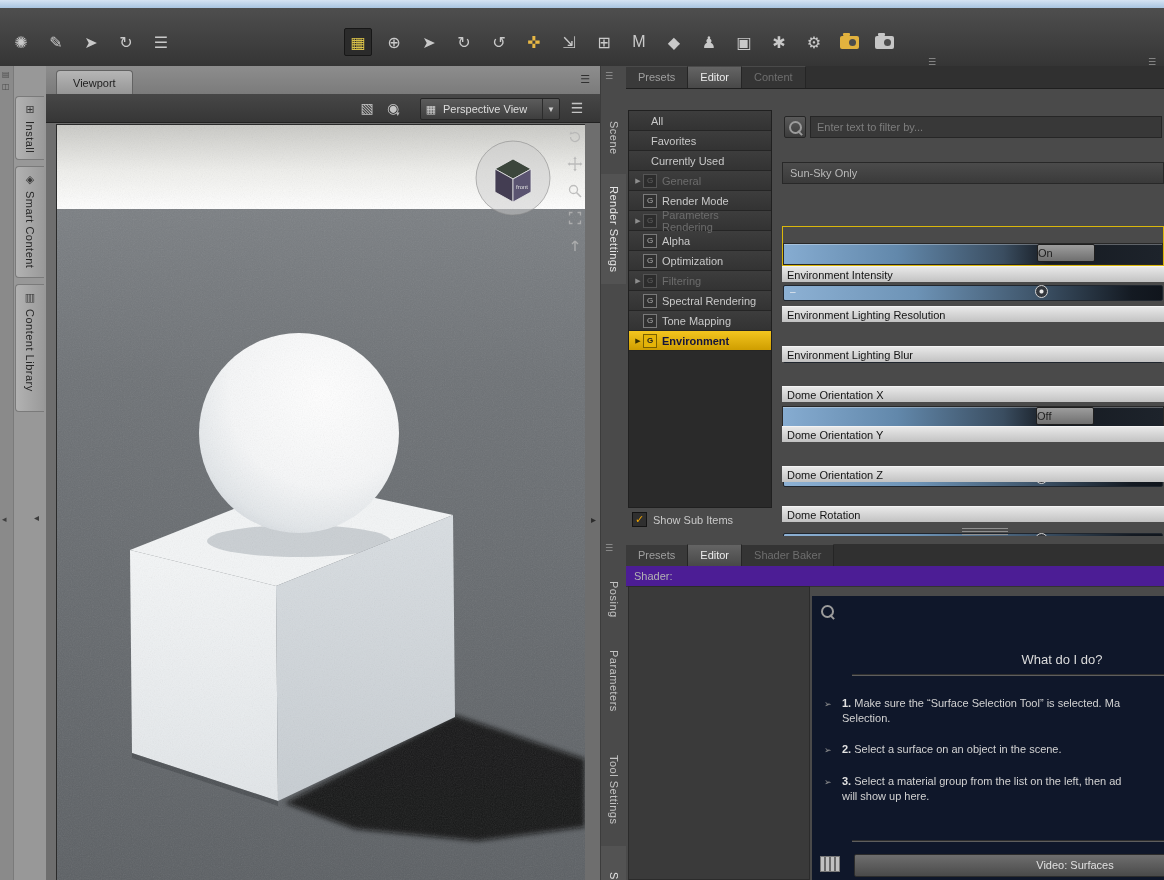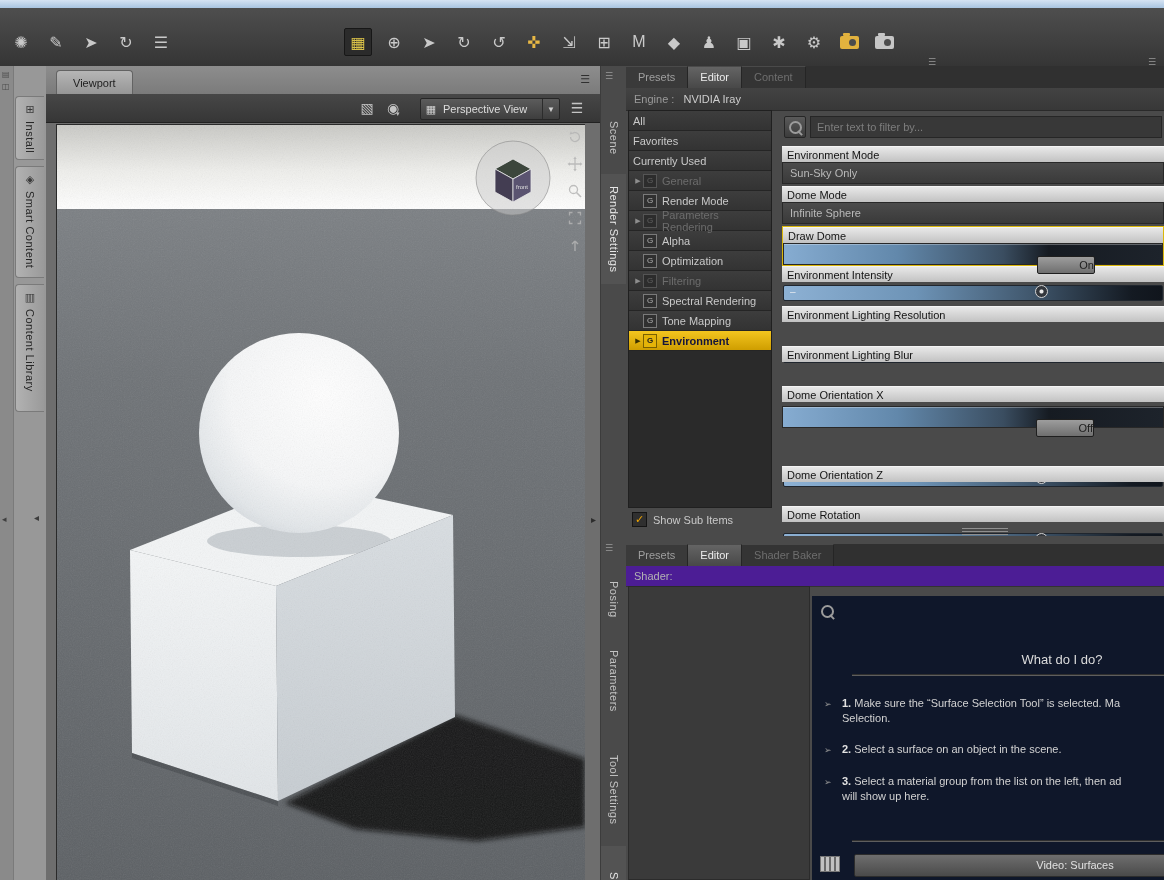--- a/index.html
+++ b/index.html
@@ -50,39 +50,39 @@
   .tabsrow{position:absolute;left:0;width:538px;height:22px;background:#303030;border-bottom:1px solid #1f1f1f;display:flex}
   .ptab{height:21px;line-height:21px;padding:0 12px;background:#3a3a3a;color:#9f9f9f;border-right:1px solid #252525;border-top:1px solid #4a4a4a}
   .ptab.active{background:linear-gradient(#646464,#484848);color:#ececec}
   .ptab.disabled{color:#6e6e6e;background:#343434}
   #engine{position:absolute;left:0;top:22px;width:538px;height:22px;background:linear-gradient(#434343,#383838);border-bottom:1px solid #2a2a2a;line-height:22px}
   
   #cats{position:absolute;left:2px;top:44px;width:144px;height:398px;background:#2a2a2a;border:1px solid #202020;box-sizing:border-box}
   .lrow{display:flex;align-items:center;height:20px;background:linear-gradient(#3d3d3d,#333);border-bottom:1px solid #252525;color:#c9c9c9;padding-left:4px;box-sizing:border-box}
   .lrow .larr{width:10px;font-size:7px;color:#8e8e8e;text-align:center;flex:none}
   .lrow .gico{width:12px;height:12px;border:1px solid #7a7a7a;background:#303030;color:#b5b5b5;font-size:8px;line-height:12px;text-align:center;margin-right:5px;flex:none}
-  .lrow.plain{padding-left:4px}
+  .lrow.plain{padding-left:22px}
   .lrow.disabled{color:#6c6c6c}
   .lrow.disabled .gico{color:#626262;border-color:#555;background:#2c2c2c}
   .lrow.selected{background:linear-gradient(#f3c51f,#cf9e00);color:#14143c;font-weight:bold}
   .lrow.selected .larr{color:#3a3000}
   .lrow.selected .gico{border-color:#7a6000;background:#e5b408;color:#222}
   
   #props{position:absolute;left:156px;top:44px;width:382px;height:426px;overflow:hidden}
   .sbtn{position:absolute;width:22px;height:22px;background:linear-gradient(#5a5a5a,#3c3c3c);border:1px solid #262626;border-radius:2px;box-sizing:border-box;display:flex;align-items:center;justify-content:center}
   .mag{position:relative;width:9px;height:9px;border:2px solid #9c9c9c;border-radius:50%}
   .mag::after{content:'';position:absolute;width:2px;height:6px;background:#9c9c9c;left:8px;top:7px;transform:rotate(-45deg)}
   #filter{position:absolute;left:28px;top:6px;width:352px;height:22px;box-sizing:border-box;background:#383838;border:1px solid #262626;color:#cfcfcf;padding:0 6px;font:11px "Liberation Sans","DejaVu Sans",sans-serif;outline:none}
   #filter::placeholder{color:#7d7d7d}
   .phead{position:absolute;left:0;width:382px;height:16px;background:linear-gradient(#e8e8e8,#c2c2c2);color:#141414;line-height:16px;padding-left:5px;box-sizing:border-box;border-top:1px solid #f4f4f4}
   .pctrl{position:absolute;left:0;width:382px;height:22px;box-sizing:border-box}
   .pdrop{background:linear-gradient(#4b4b4b,#3a3a3a);border:1px solid #282828;color:#b9b9b9;line-height:20px;padding-left:7px}
   .ptgl{background:linear-gradient(90deg,#86acd1 0%,#6288ab 30%,#3a4d60 58%,#161b22 70%,#1d232b 100%);border:1px solid #282828;position:relative}
   .ptgl::before{content:'';position:absolute;left:0;top:0;right:0;height:1px;background:rgba(255,255,255,.3)}
-  .tglbtn{position:absolute;left:253px;top:12px;width:56px;height:16px;line-height:16px;text-align:right;
+  .tglbtn{position:absolute;left:253px;top:0;width:56px;height:16px;line-height:16px;text-align:left;
           background:linear-gradient(#9d9d9d,#6f6f6f);border:1px solid #1f1f1f;border-radius:2px;color:#1d1d1d}
   .psld{position:relative}
   .psld .track{position:absolute;left:1px;right:1px;top:3px;height:14px;border:1px solid #20262e;border-radius:2px;
         background:linear-gradient(90deg,#8db1d4 0%,#6d93b6 35%,#41586e 65%,#141a22 92%,#10151c 100%)}
   .psld .dash{position:absolute;left:8px;top:3px;height:14px;line-height:14px;color:#e3e9f0;font-size:10px}
   .knob{position:absolute;top:3px;width:13px;height:13px;border-radius:50%;border:1px solid #d4d4d4;box-sizing:border-box;
         background:radial-gradient(circle at 50% 50%, #e8e8e8 0 1.5px, #33373d 2.5px 100%)}
   #ddhl{position:absolute;left:0;top:116px;width:382px;height:40px;border:1px solid #dab70b;box-sizing:border-box;z-index:5}
   
   #shader-row{position:absolute;left:0;top:30px;width:538px;height:20px;background:#4c1d95;border-bottom:1px solid #333;line-height:20px;color:#b3b3b3}
@@ -287,24 +287,20 @@
       <span class="vtext">Surfaces</span>
     </div>
   </div>
 
   <div class="abs panel" style="left:626px;top:66px;width:538px;height:470px">
     <div class="tabsrow" style="top:0">
       <span class="ptab">Presets</span>
       <span class="ptab active">Editor</span>
       <span class="ptab disabled">Content</span>
     </div>
-    <div id="engine">
-      <span style="color:#9a9a9a;padding-left:8px">Engine :</span>
-      <span style="color:#cdcdcd;padding-left:6px">NVIDIA Iray</span>
-    </div>
 
     <div id="cats">
       <div class="lrow plain">
           <span>All</span>
         </div>
       <div class="lrow plain">
           <span>Favorites</span>
         </div>
       <div class="lrow plain">
           <span>Currently Used</span>
@@ -360,32 +356,26 @@
       <span style="width:13px;height:13px;background:#2f2f2f;border:1px solid #141414;color:#f0a500;font-size:11px;line-height:12px;text-align:center;font-weight:bold">✓</span>
       <span style="margin-left:6px;color:#c9c9c9">Show Sub Items</span>
     </div>
 
     <div id="props">
       <div class="sbtn" style="left:2px;top:6px">
           <span class="mag"></span>
         </div>
       <input id="filter" placeholder="Enter text to filter by..." style="">
 
-      <div class="phead" style="top:36px">Environment Mode</div>
       <div class="pctrl pdrop" style="top:52px">
         <span>Sun-Sky Only</span>
       </div>
 
-      <div class="phead" style="top:76px">Dome Mode</div>
-      <div class="pctrl pdrop" style="top:92px">
-        <span>Infinite Sphere</span>
-      </div>
 
       <div id="ddhl">
-        <div class="phead" style="top:0;width:380px">Draw Dome</div>
         <div class="pctrl ptgl" style="top:16px;width:380px">
           <span class="tglbtn">On</span>
         </div>
       </div>
 
       <div class="phead" style="top:156px">Environment Intensity</div>
       <div class="pctrl psld" style="top:172px">
         <span class="track"></span>
         <span class="dash">–</span>
         <span class="knob" style="left:calc(68% - 7px)"></span>
@@ -403,20 +393,21 @@
         <span class="tglbtn">Off</span>
       </div>
 
       <div class="phead" style="top:276px">Dome Orientation X</div>
       <div class="pctrl psld" style="top:292px">
         <span class="track"></span>
         <span class="dash">–</span>
         <span class="knob" style="left:calc(68% - 7px)"></span>
       </div>
 
+      <div class="phead" style="top:316px">Dome Orientation Y</div>
       <div class="pctrl psld" style="top:332px">
         <span class="track"></span>
         <span class="dash">–</span>
         <span class="knob" style="left:calc(68% - 7px)"></span>
       </div>
 
       <div class="phead" style="top:396px">Dome Rotation</div>
 
       <div class="phead" style="top:356px">Dome Orientation Z</div>
 

